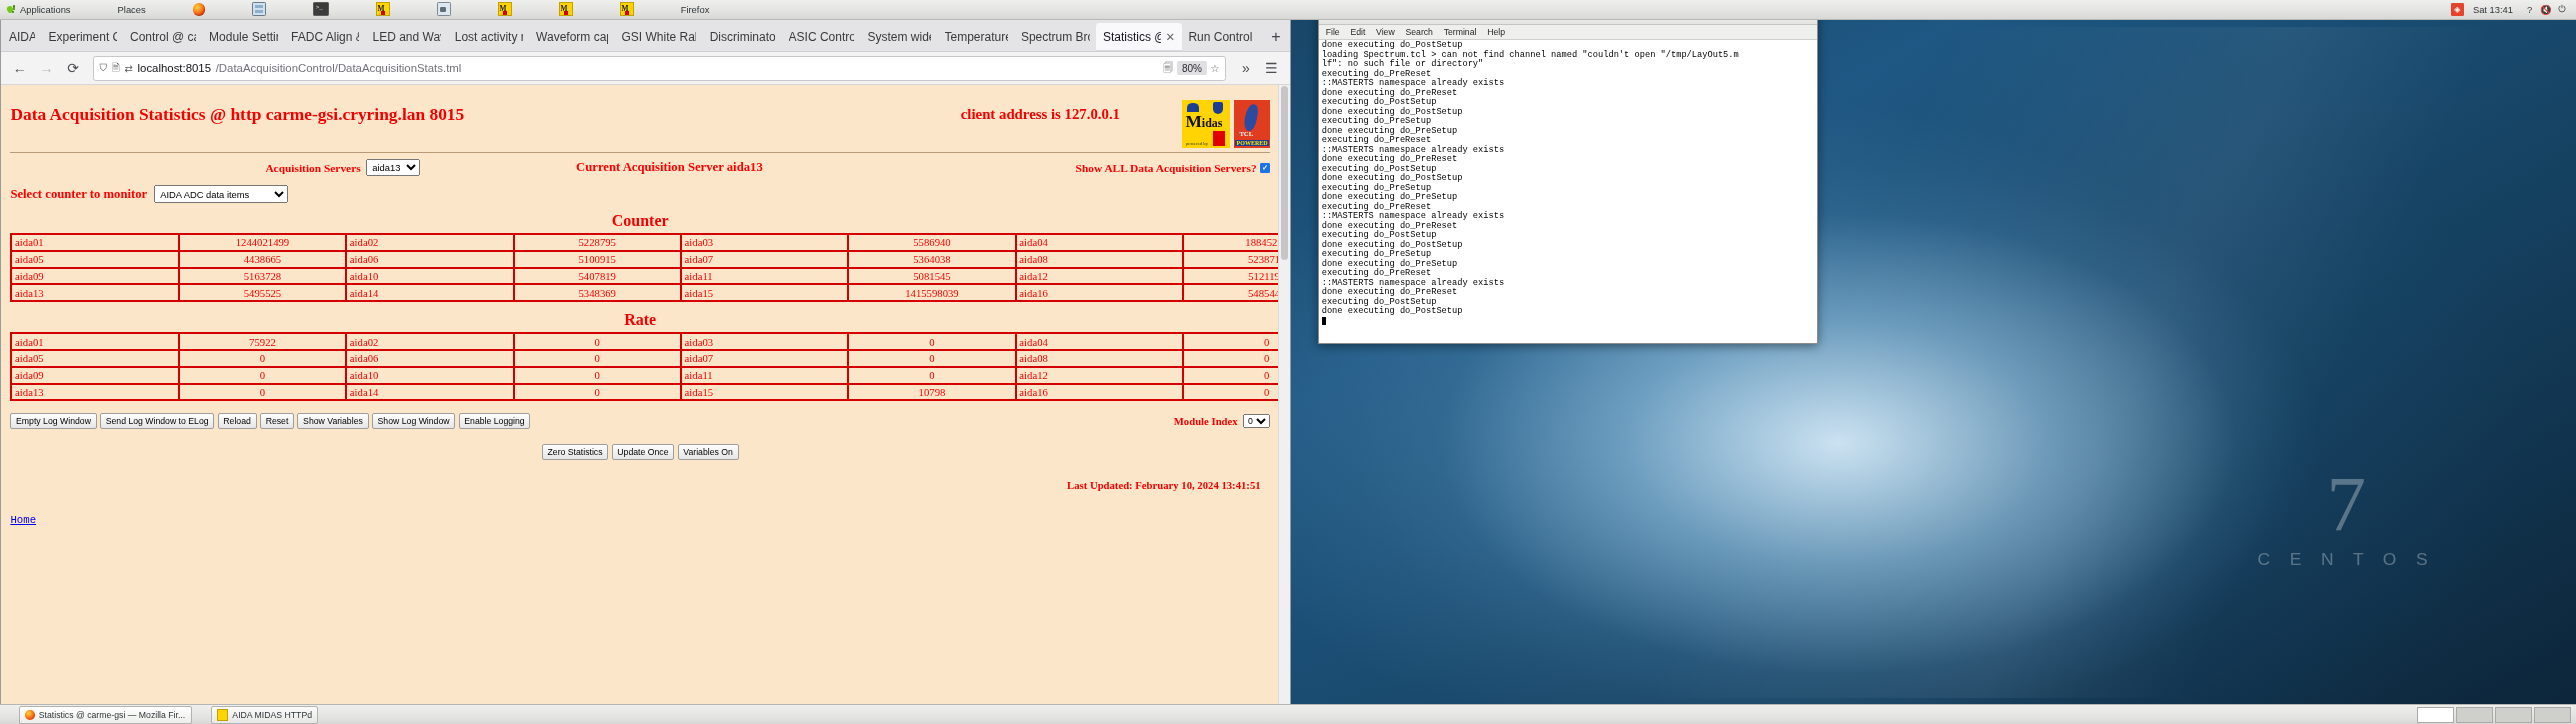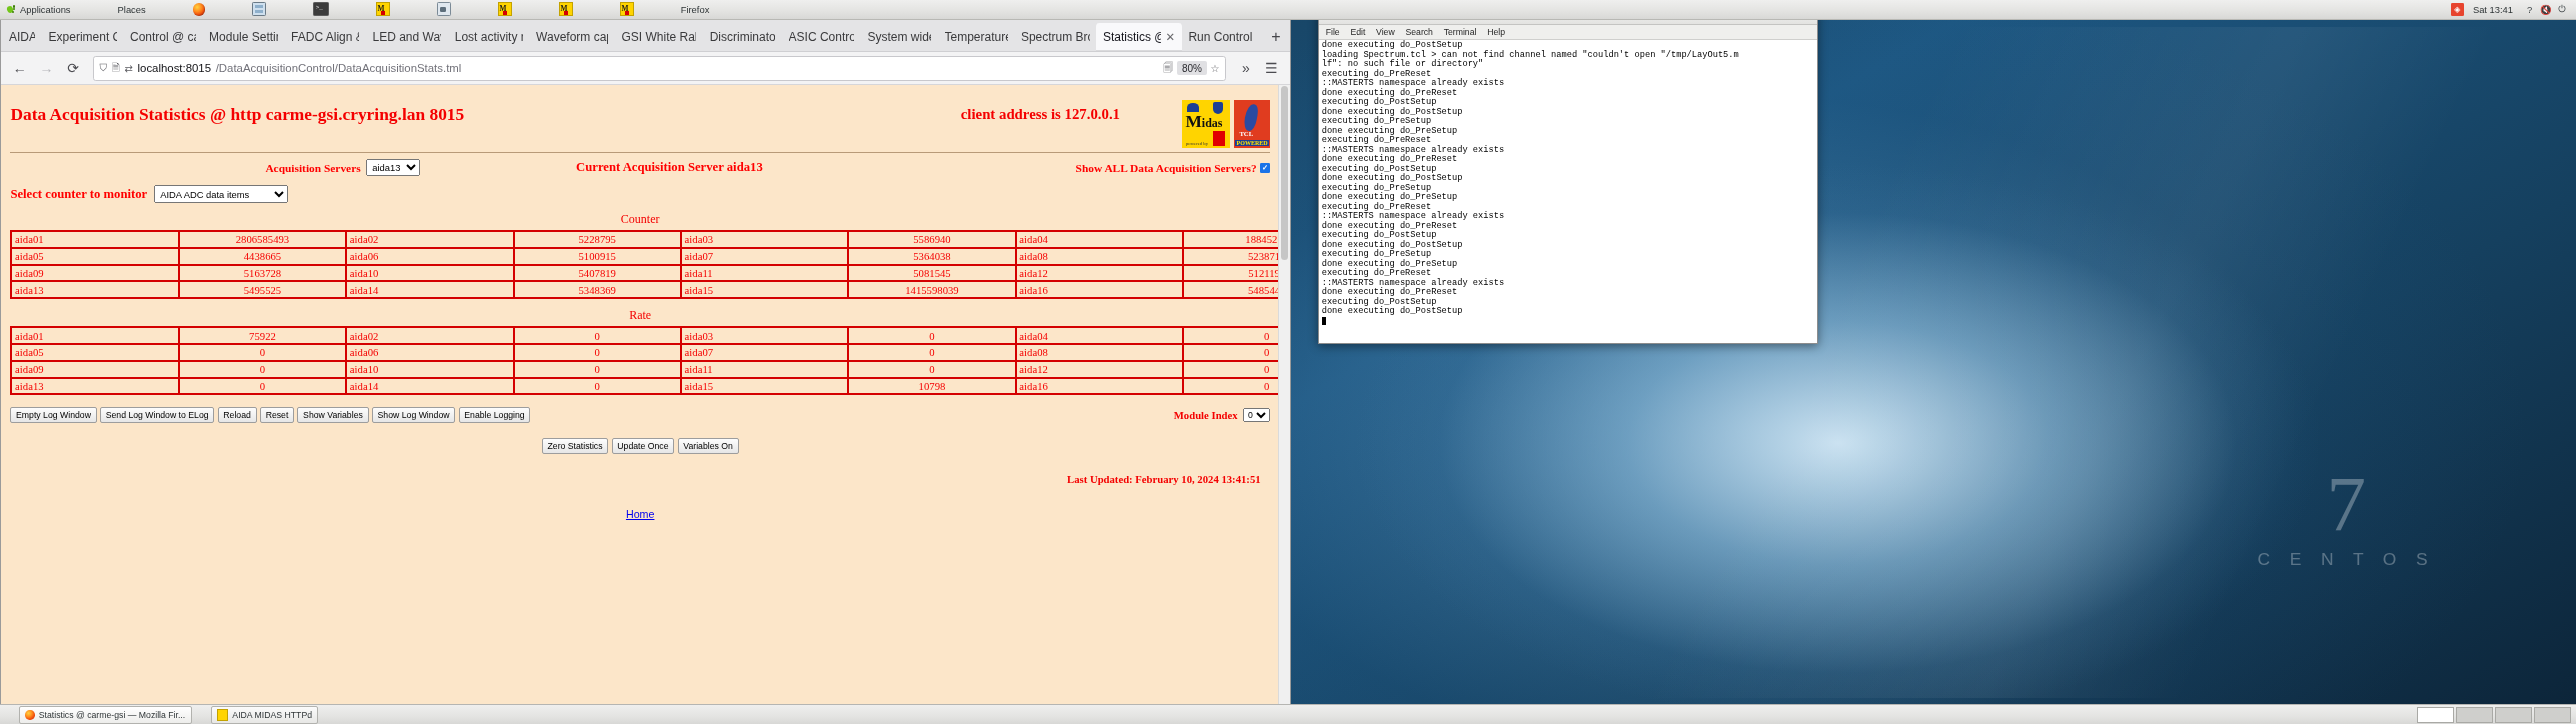--- a/index.html
+++ b/index.html
@@ -104,33 +104,33 @@
   hr.rule{border:0;border-top:0.7px solid #b89a78;margin:4px 0 6.7px 0;}
   .srv-row{display:flex;align-items:center;font-size:11.4px;font-weight:bold;}
   .srv-label{margin-left:255px;}
   select.aida-sel{font-family:"Liberation Sans",sans-serif;font-size:9.4px;color:#000;margin-left:5.4px;padding:0.7px 1.3px;}
   .srv-center{margin-left:auto;margin-right:auto;font-size:12.7px;}
   .srv-right{margin-left:auto;display:flex;align-items:center;gap:3.4px;font-size:11.4px;}
   .chk{width:10px;height:10px;background:#1a73e8;border-radius:1.3px;color:#fff;font-size:7.4px;
        display:flex;align-items:center;justify-content:center;}
   .sel-counter{margin-top:9.4px;font-size:12.7px;font-weight:bold;display:flex;align-items:center;gap:6.7px;}
   select.counter-sel{font-family:"Liberation Sans",sans-serif;font-size:9.4px;color:#000;padding:1.3px 1.3px;min-width:134px;}
-  h2.sect{text-align:center;font-size:12px;font-weight:normal;color:#f40000;margin:9.4px 0 2.7px 0;font-family:"Liberation Serif",serif;}
+  h2.sect{text-align:center;font-size:16px;font-weight:bold;color:#f40000;margin:9.4px 0 2.7px 0;font-family:"Liberation Serif",serif;}
   table.stats{width:1275px;border-collapse:collapse;border:2px solid #d40000;table-layout:fixed;}
   table.stats td{border:2px solid #d40000;font-size:10.7px;color:#f40000;height:14.8px;padding:0 2.7px;font-family:"Liberation Serif",serif;}
   table.stats td.name{width:160px;}
   table.stats td.val{width:160px;text-align:center;}
   .btn-row{margin-top:12px;display:flex;gap:3.4px;align-items:center;}
   .btn{font-family:"Liberation Sans",sans-serif;font-size:8.7px;color:#000;background:linear-gradient(180deg,#fdfdfd,#e6e6e6);
        border:0.7px solid #9d9d9d;border-radius:2px;padding:2px 4.7px;white-space:nowrap;}
   .mod-idx{margin-left:auto;display:flex;align-items:center;gap:5.4px;font-size:10.7px;font-weight:bold;color:#f40000;}
   select.mod-sel{font-family:"Liberation Sans",sans-serif;font-size:8.7px;}
   .btn-row-center{display:flex;gap:3.4px;justify-content:center;margin-top:14.8px;}
   .last-upd{text-align:right;margin-top:19px;font-size:10.7px;font-weight:bold;color:#f40000;padding-right:9.4px;}
-  .home-link{margin-top:23px;font-size:10.7px;color:#0000ee;text-decoration:underline;font-family:Liberation Sans, sans-serif;text-align:center;}
+  .home-link{margin-top:23px;font-size:10.7px;color:#0000ee;text-decoration:underline;font-family:Liberation Mono, monospace;}
 
   
   #terminal{
     position:absolute;left:1318px;top:5.4px;width:498px;height:337px;z-index:30;
     background:#f4f4f4;border:0.7px solid #8d8d8d;display:flex;flex-direction:column;
     box-shadow:0 2px 9.4px rgba(0,0,0,.45);
   }
   #term-title{height:17.4px;background:linear-gradient(180deg,#f6f6f5,#e3e3e1);border-bottom:0.7px solid #c4c4c2;
       display:flex;align-items:center;justify-content:center;position:relative;font-size:9.4px;color:#2b2b2b;font-weight:bold;}
   #term-title .tbtns{position:absolute;right:2.7px;top:0;height:17.4px;display:flex;align-items:center;gap:6.7px;color:#3c3c3c;font-size:8.7px;}
@@ -343,21 +343,21 @@
         <select class="counter-sel">
           <option>AIDA ADC data items</option>
         </select>
       </div>
 
       <h2 class="sect">Counter</h2>
       <table class="stats">
           <tbody>
         <tr>
           <td class="name">aida01</td>
-              <td class="val">2806585493</td>
+              <td class="val">1244021499</td>
           <td class="name">aida02</td>
               <td class="val">5228795</td>
           <td class="name">aida03</td>
               <td class="val">5586940</td>
           <td class="name">aida04</td>
               <td class="val">18845267</td>
         </tr>
         <tr>
           <td class="name">aida05</td>
               <td class="val">4438665</td>

